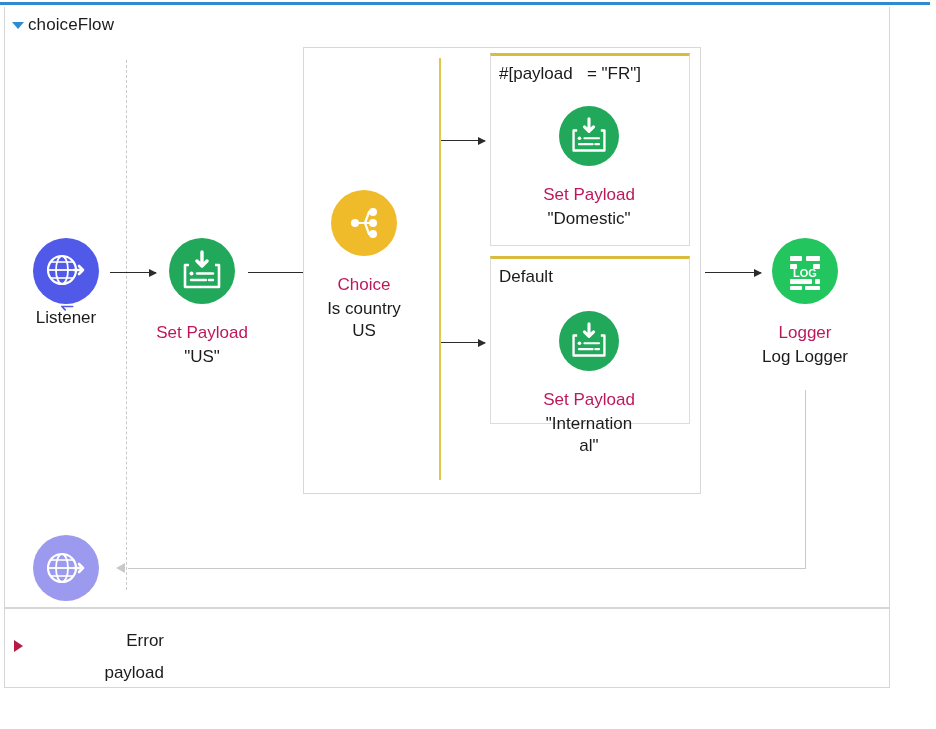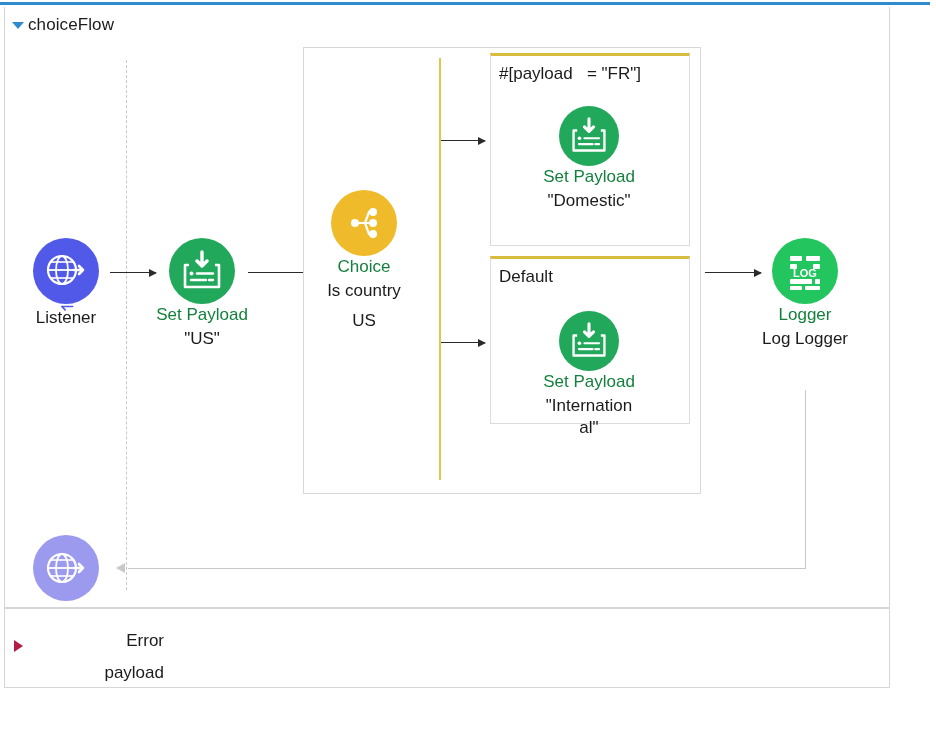--- a/index.html
+++ b/index.html
@@ -21,21 +21,21 @@
   .tri-right{position:absolute;left:14px;top:640px;width:0;height:0;
     border-top:6px solid transparent;border-bottom:6px solid transparent;border-left:9px solid #b51b43;}
   .err-label{position:absolute;left:44px;top:625px;width:120px;text-align:right;font-size:17px;line-height:1.9;color:#1b1b1b;}
 
   
   .dashed-v{position:absolute;left:126px;top:60px;width:0;height:530px;border-left:1px dashed #c9c9c9;}
 
   
   .node{position:absolute;width:160px;text-align:center;}
   .circ{width:66px;height:66px;border-radius:50%;margin:0 auto;position:relative;}
-  .type-lbl{font-size:17px;color:#15803d;margin-top:0;line-height:1.25;}
+  .type-lbl{font-size:17px;color:#be185d;margin-top:18px;line-height:1.25;}
   .name-lbl{font-size:17px;color:#1b1b1b;margin-top:3px;line-height:1.25;}
 
   
   .conn{position:absolute;height:0;border-top:1.6px solid #2b2b2b;}
   .conn:after{content:"";position:absolute;right:-1px;top:-4.5px;
     width:0;height:0;border-top:4.5px solid transparent;border-bottom:4.5px solid transparent;border-left:8px solid #2b2b2b;}
 
   
   .router{position:absolute;left:303px;top:47px;width:398px;height:447px;border:1px solid #d8d8d8;background:#fff;box-sizing:border-box;}
   .spine{position:absolute;left:439px;top:58px;width:2px;height:422px;background:#e0c84a;}
@@ -109,21 +109,21 @@
       <svg viewBox="0 0 66 66" width="66" height="66" aria-hidden="true">
         <circle cx="24" cy="33" r="4" fill="#fff"></circle>
         <circle cx="42" cy="22" r="4" fill="#fff"></circle>
         <circle cx="42" cy="33" r="4" fill="#fff"></circle>
         <circle cx="42" cy="44" r="4" fill="#fff"></circle>
         <path d="M28 33 h6 M34 33 L38 22 M34 33 h4 M34 33 L38 44" fill="none" stroke="#fff" stroke-width="2.2" stroke-linecap="round"></path>
       </svg>
     </div>
     <div class="type-lbl">Choice</div>
     <div class="name-lbl">Is country</div>
-    <div class="name-lbl" style="margin-top:8px;">US</div>
+    <div class="name-lbl" style="margin-top:0;">US</div>
   </div>
 
   <div class="branch" style="left:490px;top:53px;width:200px;height:193px;">
     <div class="branch-title">#[payload   = "FR"]</div>
     <div class="node" style="left:18px;top:50px;">
       <div class="circ" style="background:#22a85a;width:60px;height:60px;">
         <svg viewBox="0 0 66 66" width="60" height="60" aria-hidden="true">
           <path d="M33 14 v13 M28 23 l5 5 l5 -5" fill="none" stroke="#fff" stroke-width="3.4" stroke-linecap="round" stroke-linejoin="round"></path>
           <path d="M20 27 h-4 v22 h34 v-22 h-4" fill="none" stroke="#fff" stroke-width="2.6" stroke-linejoin="round"></path>
           <circle cx="22.5" cy="35.5" r="2" fill="#fff"></circle>

